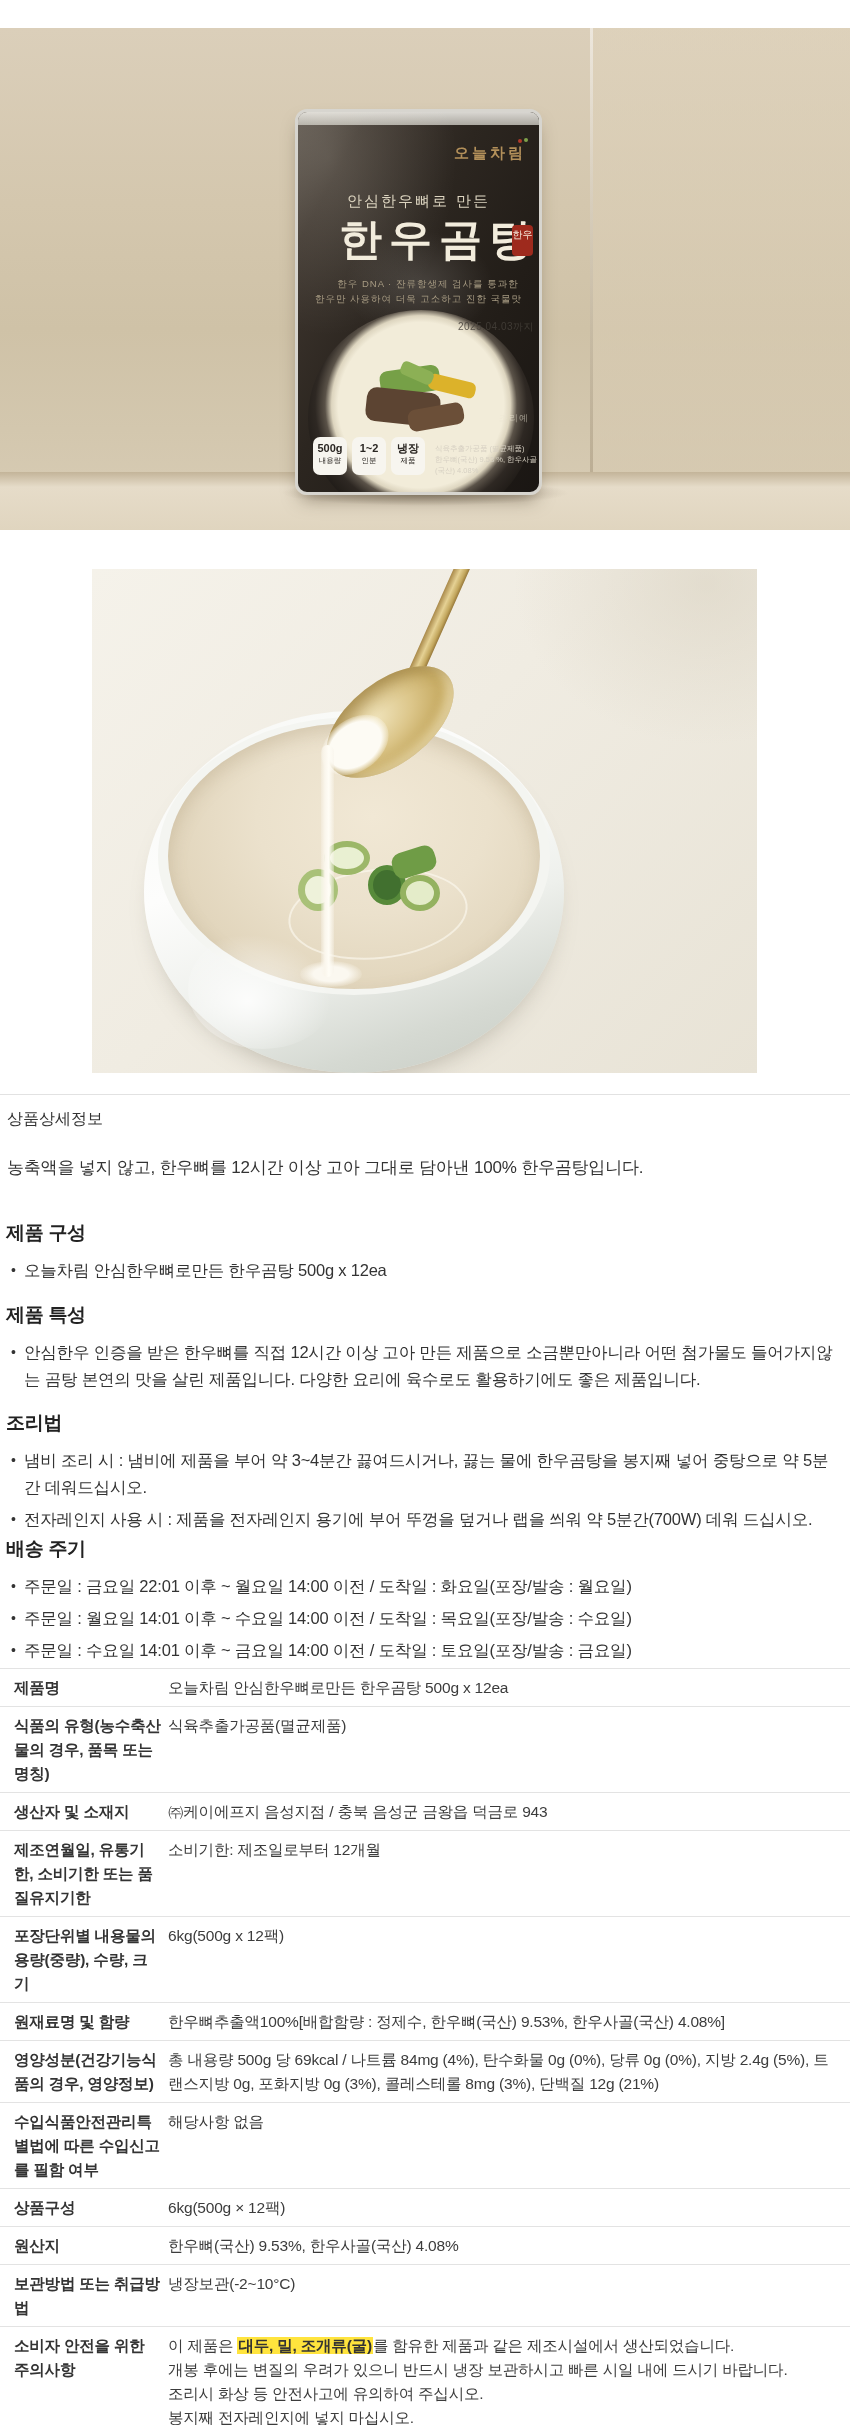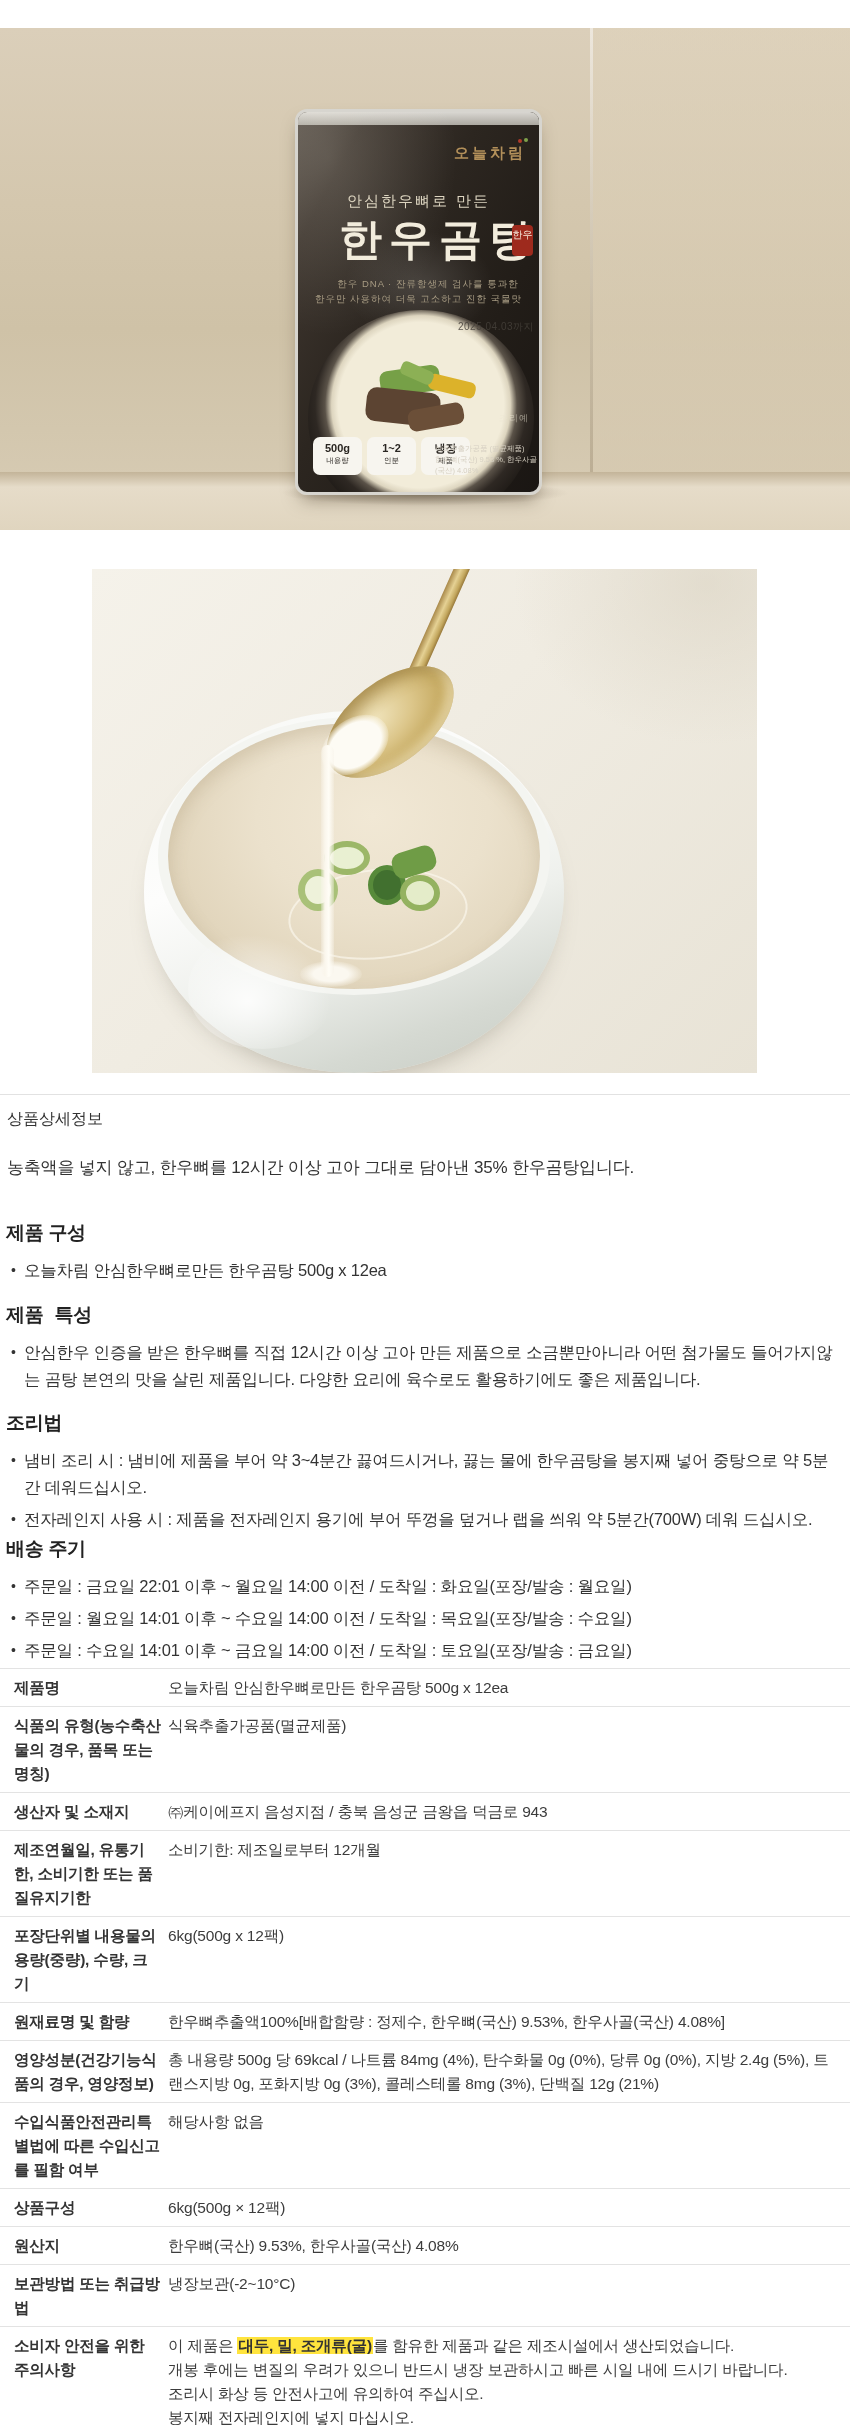--- a/index.html
+++ b/index.html
@@ -46,21 +46,21 @@
     font-size:9.5px; letter-spacing:1px; color:#a69a82; }
   .pkg-sub1 { top:166px;padding-left:19px; } .pkg-sub2 { top:181px; }
   .pkg-bowl { position:absolute; left:10px; top:198px; width:226px; height:216px; border-radius:50%;
     background: radial-gradient(circle at 50% 44%, #f2ecd9 0 50%, #ddd5bf 54%, #5a5248 58%, #2e2823 64%, #1c1814 76%); }
   .pkg-garnish { position:absolute; border-radius:2px; }
   .pkg-date { position:absolute; left:160px; top:208px; font-size:10px; color:#45403a;
     letter-spacing:.5px; opacity:.85; }
   .pkg-cooknote { position:absolute; right:10px; top:300px; font-size:9px;
     color:rgba(235,229,212,.55); letter-spacing:1px; }
   .pkg-badges { position:absolute; left:15px; top:325px; display:flex; gap:5px; }
-  .pkg-badge { width:49px; height:38px; background:#f7f5ef; border-radius:7px;
+  .pkg-badge { width:34px; height:38px; background:#f7f5ef; border-radius:7px;
     text-align:center; color:#2a2622; padding-top:5px; }
   .pkg-badge .bt { font-size:11px; font-weight:700; line-height:13px; display:block; }
   .pkg-badge .bb { font-size:7.5px; line-height:11px; display:block; }
   .pkg-info { position:absolute; left:137px; top:331px; width:106px;
     font-size:7.5px; line-height:11px; color:#d6d0c2; }
 
   
   .photo2 { position:absolute; left:92px; top:569px; width:665px; height:504px;
     background: linear-gradient(135deg,#f5f2ea 0%, #f0ece2 45%, #e8e3d6 100%); overflow:hidden; }
   .p2-fold { position:absolute; right:-40px; top:-30px; width:300px; height:220px;
@@ -183,29 +183,29 @@
   <div class="scal" style="left:308px;top:306px;width:40px;height:36px;background:#e4ecc9;border:6px solid #94b260;"></div>
   <div class="p2-splash"></div>
   <div class="p2-spoon-handle"></div>
   <div class="p2-spoon-bowl"></div>
   <div class="p2-milk-sheet"></div>
   <div class="p2-stream"></div>
 </div>
 
 <div class="detail-top">
   <div class="detail-title">상품상세정보</div>
-  <p class="detail-intro">농축액을 넣지 않고, 한우뼈를 12시간 이상 고아 그대로 담아낸 35% 한우곰탕입니다.</p>
+  <p class="detail-intro">농축액을 넣지 않고, 한우뼈를 12시간 이상 고아 그대로 담아낸 100% 한우곰탕입니다.</p>
 </div>
 
 <div id="sections-root">
     <div class="sec-h" style="top: 1220px;">제품 구성</div>
     <ul class="sec-ul" style="top: 1252px;">
       <li>오늘차림 안심한우뼈로만든 한우곰탕 500g x 12ea</li>
     </ul>
-    <div class="sec-h" style="top: 1302px; font-family: Liberation Mono, monospace;">제품 특성</div>
+    <div class="sec-h" style="top: 1302px;">제품 특성</div>
     <ul class="sec-ul" style="top: 1334px;">
       <li>안심한우 인증을 받은 한우뼈를 직접 12시간 이상 고아 만든 제품으로 소금뿐만아니라 어떤 첨가물도 들어가지않는 곰탕 본연의 맛을 살린 제품입니다. 다양한 요리에 육수로도 활용하기에도 좋은 제품입니다.</li>
     </ul>
     <div class="sec-h" style="top: 1410px;">조리법</div>
     <ul class="sec-ul" style="top: 1442px;">
       <li>냄비 조리 시 : 냄비에 제품을 부어 약 3~4분간 끓여드시거나, 끓는 물에 한우곰탕을 봉지째 넣어 중탕으로 약 5분간 데워드십시오.</li>
       <li>전자레인지 사용 시 : 제품을 전자레인지 용기에 부어 뚜껑을 덮거나 랩을 씌워 약 5분간(700W) 데워 드십시오.</li>
     </ul>
     <div class="sec-h" style="top: 1536px;">배송 주기</div>
     <ul class="sec-ul" style="top: 1568px;">

